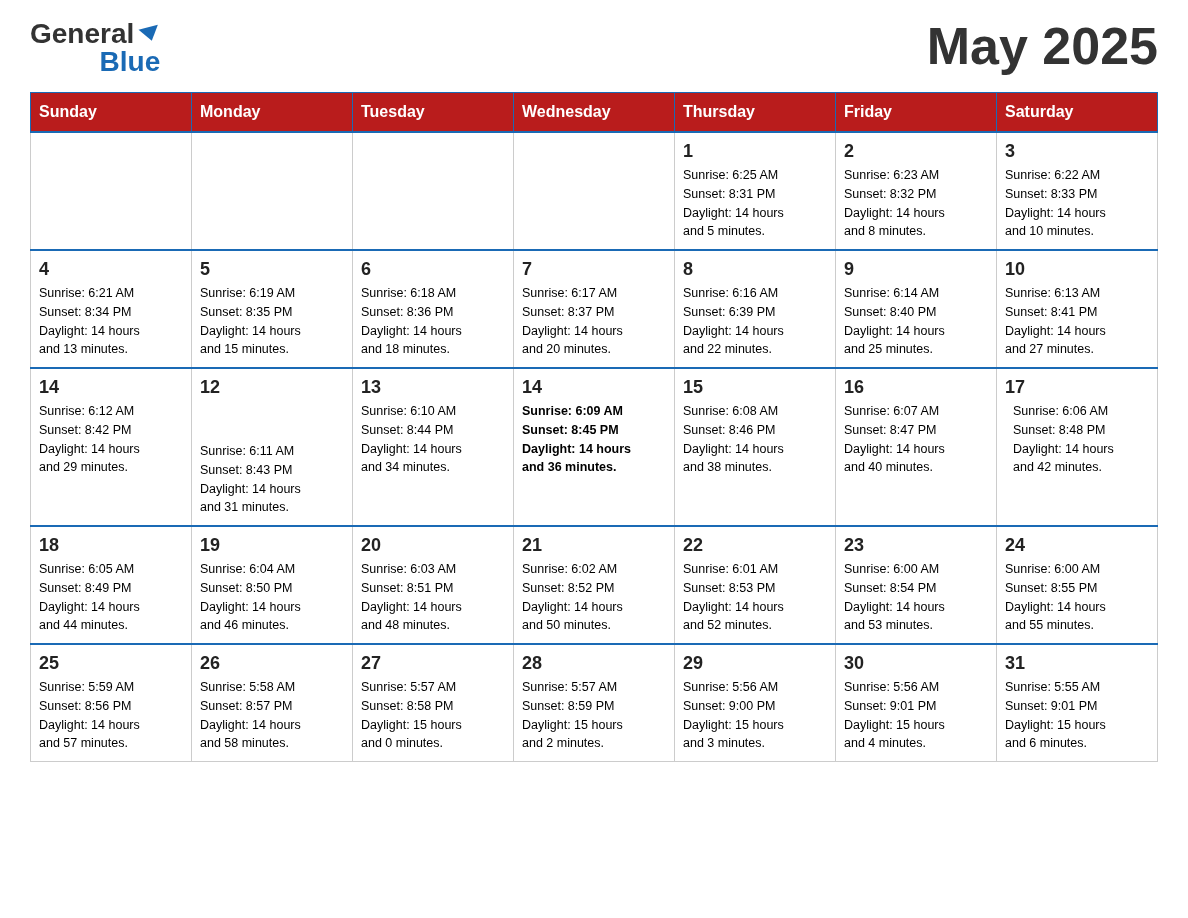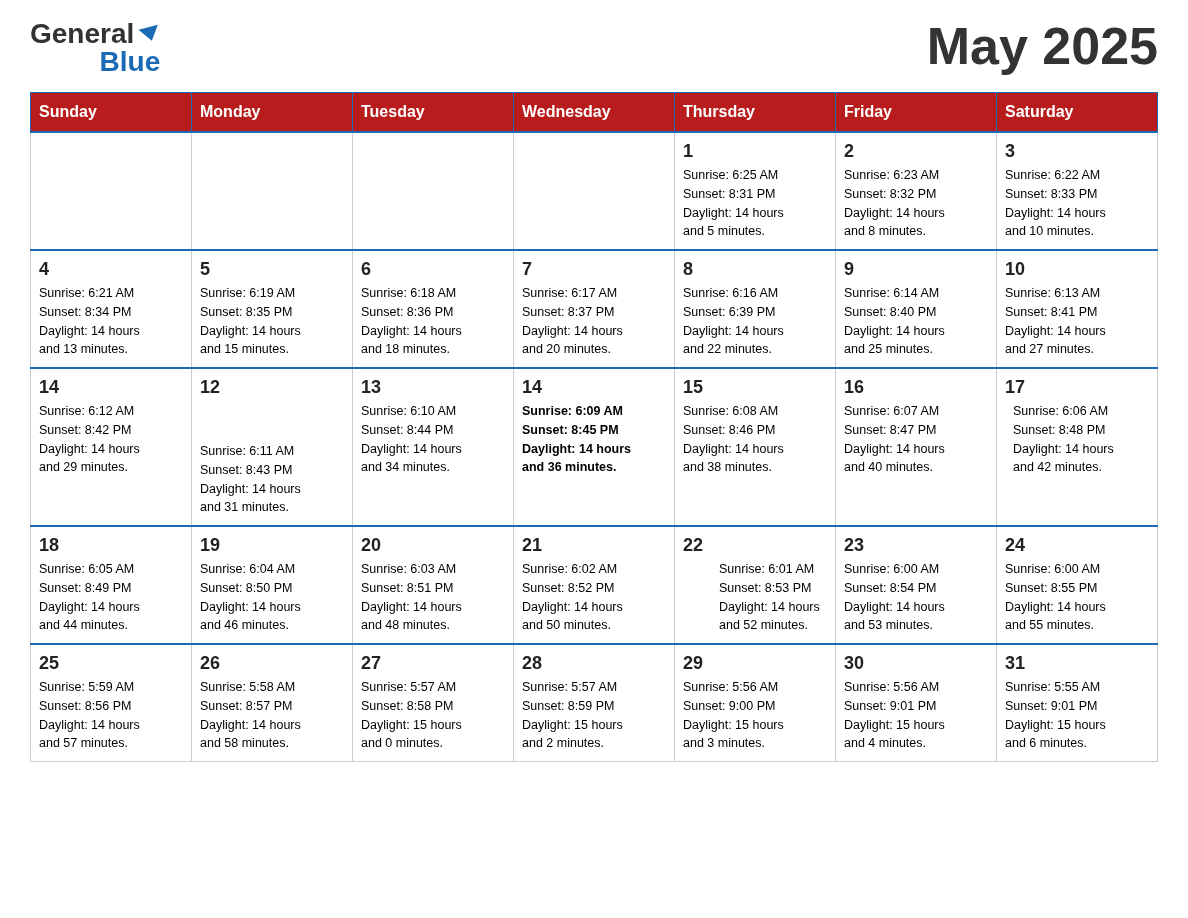--- a/index.html
+++ b/index.html
@@ -279,21 +279,21 @@
         </td>
         <td>
           <div class="day-number">21</div>
           <div class="day-info" style="white-space: pre-line;">Sunrise: 6:02 AM
 Sunset: 8:52 PM
 Daylight: 14 hours
 and 50 minutes.</div>
         </td>
         <td>
           <div class="day-number">22</div>
-          <div class="day-info" style="white-space: pre-line; margin-left: 36px;">Sunrise: 6:01 AM
+          <div class="day-info" style="white-space: pre-line;">Sunrise: 6:01 AM
 Sunset: 8:53 PM
 Daylight: 14 hours
 and 52 minutes.</div>
         </td>
         <td>
           <div class="day-number">23</div>
           <div class="day-info" style="white-space: pre-line;">Sunrise: 6:00 AM
 Sunset: 8:54 PM
 Daylight: 14 hours
 and 53 minutes.</div>

